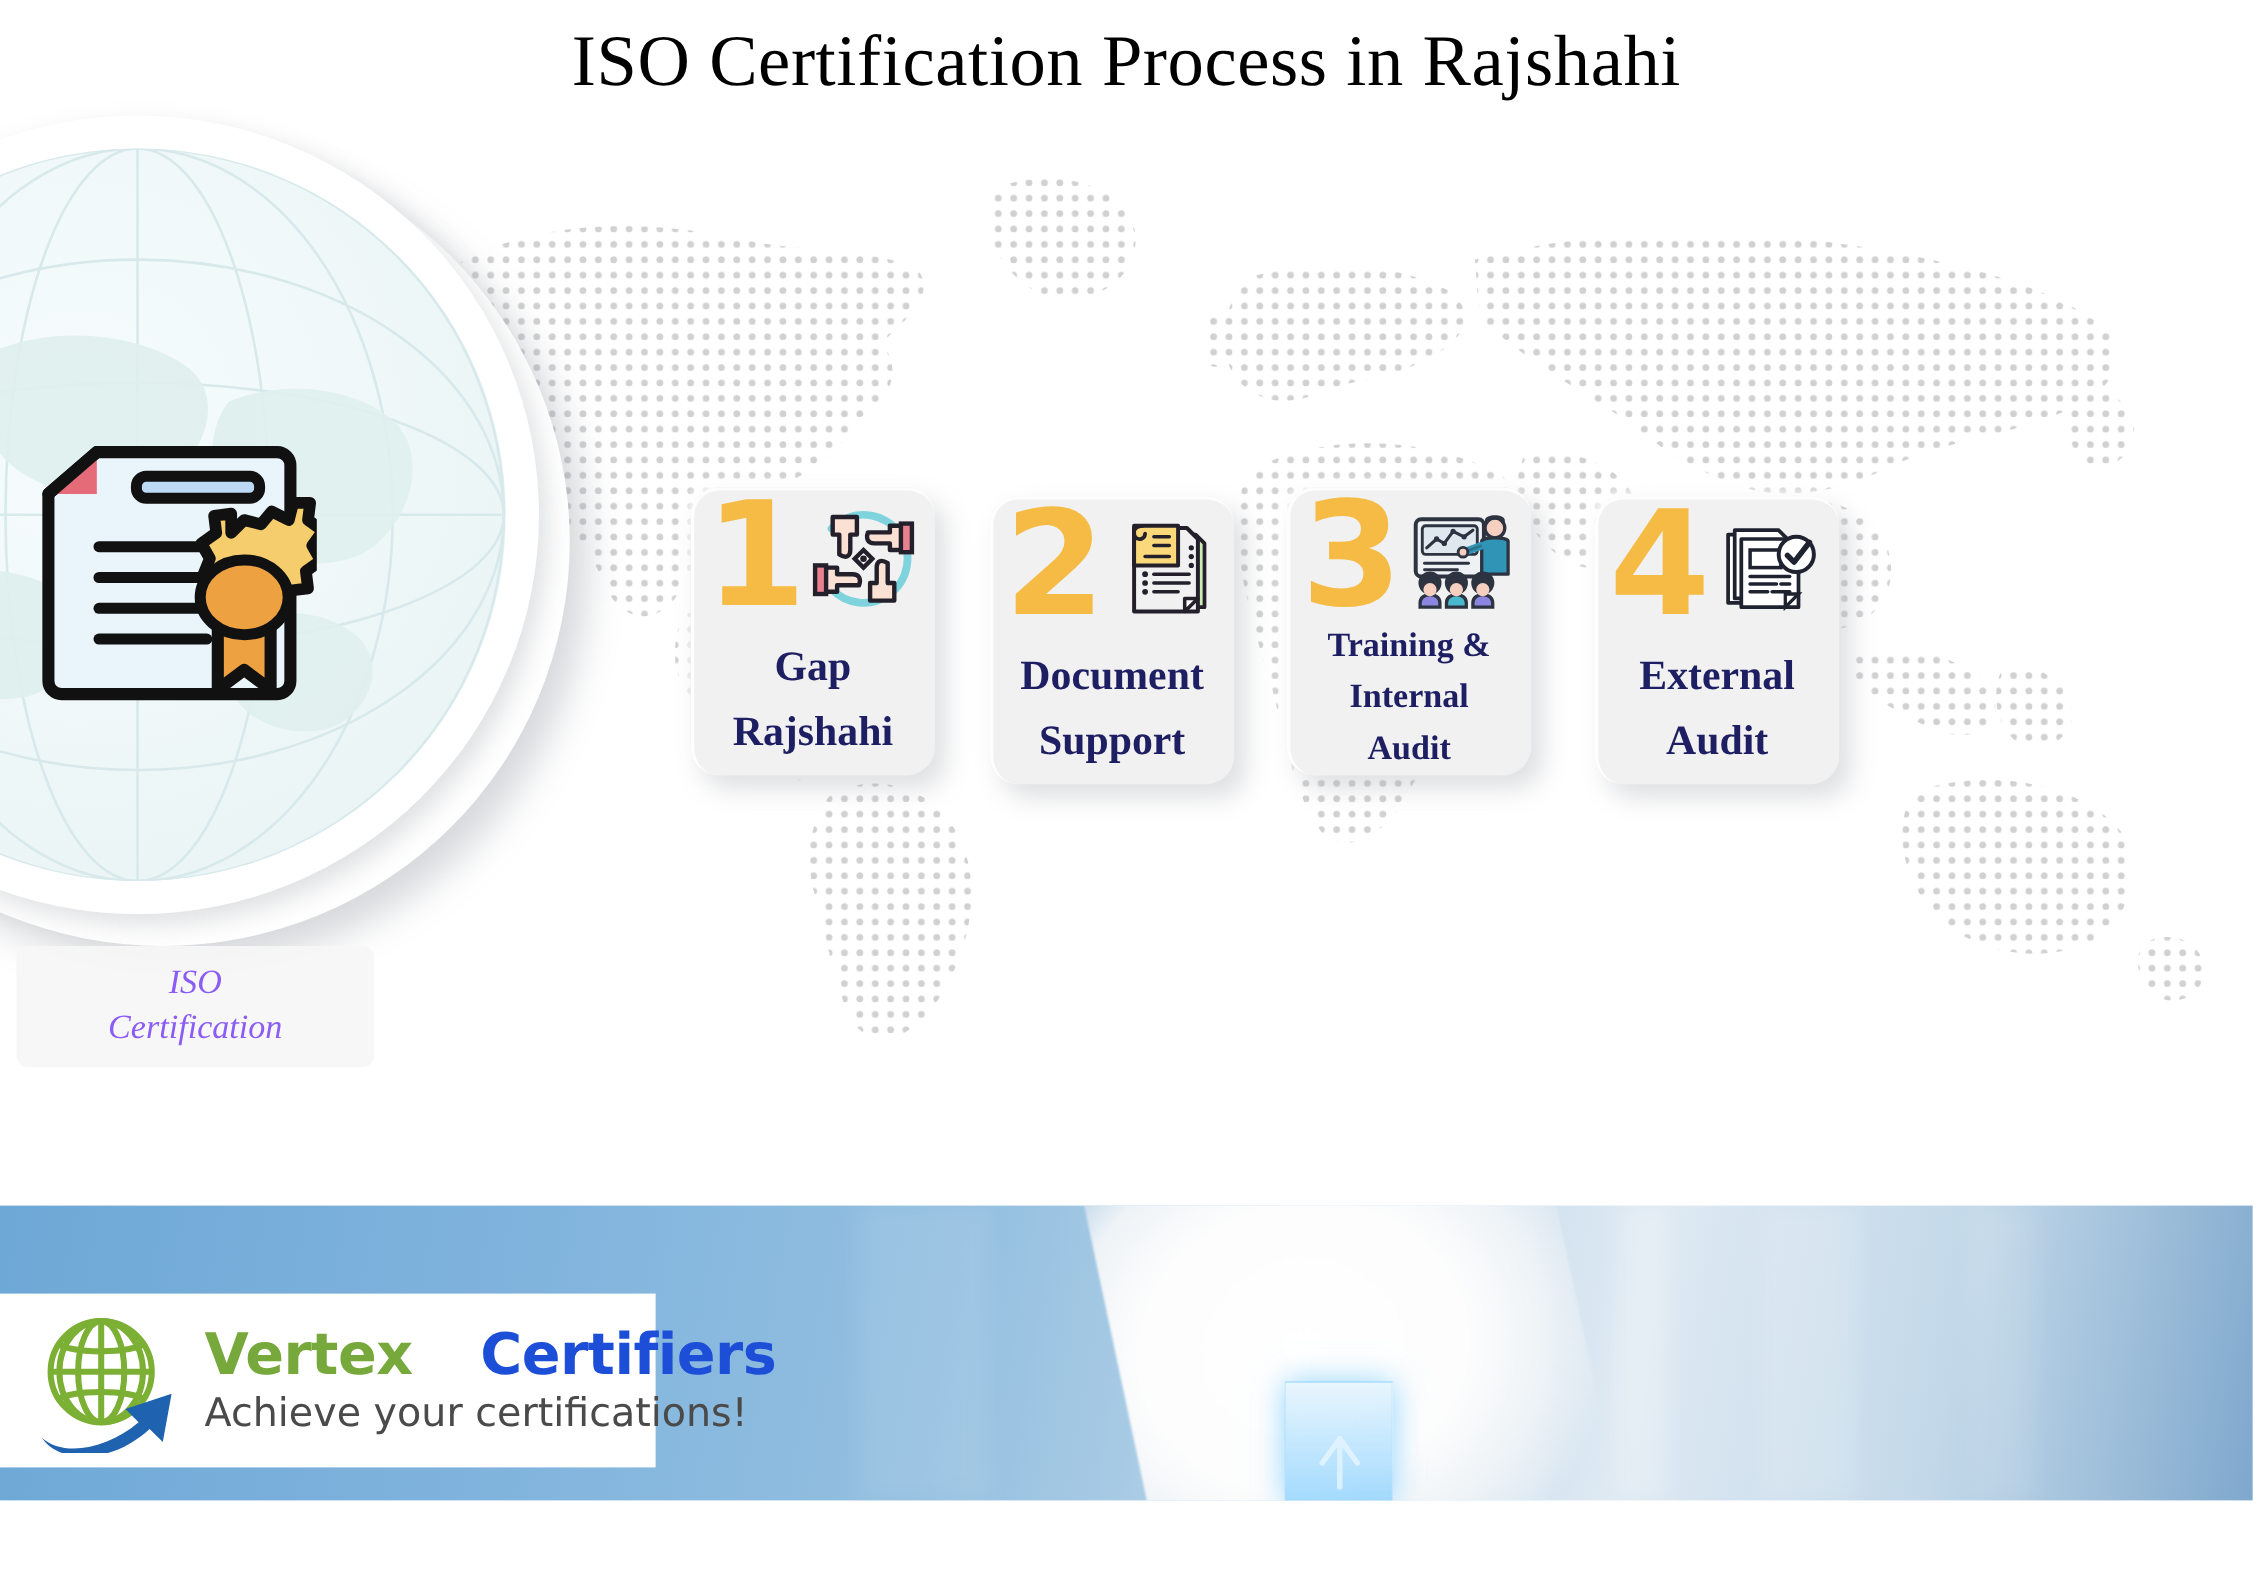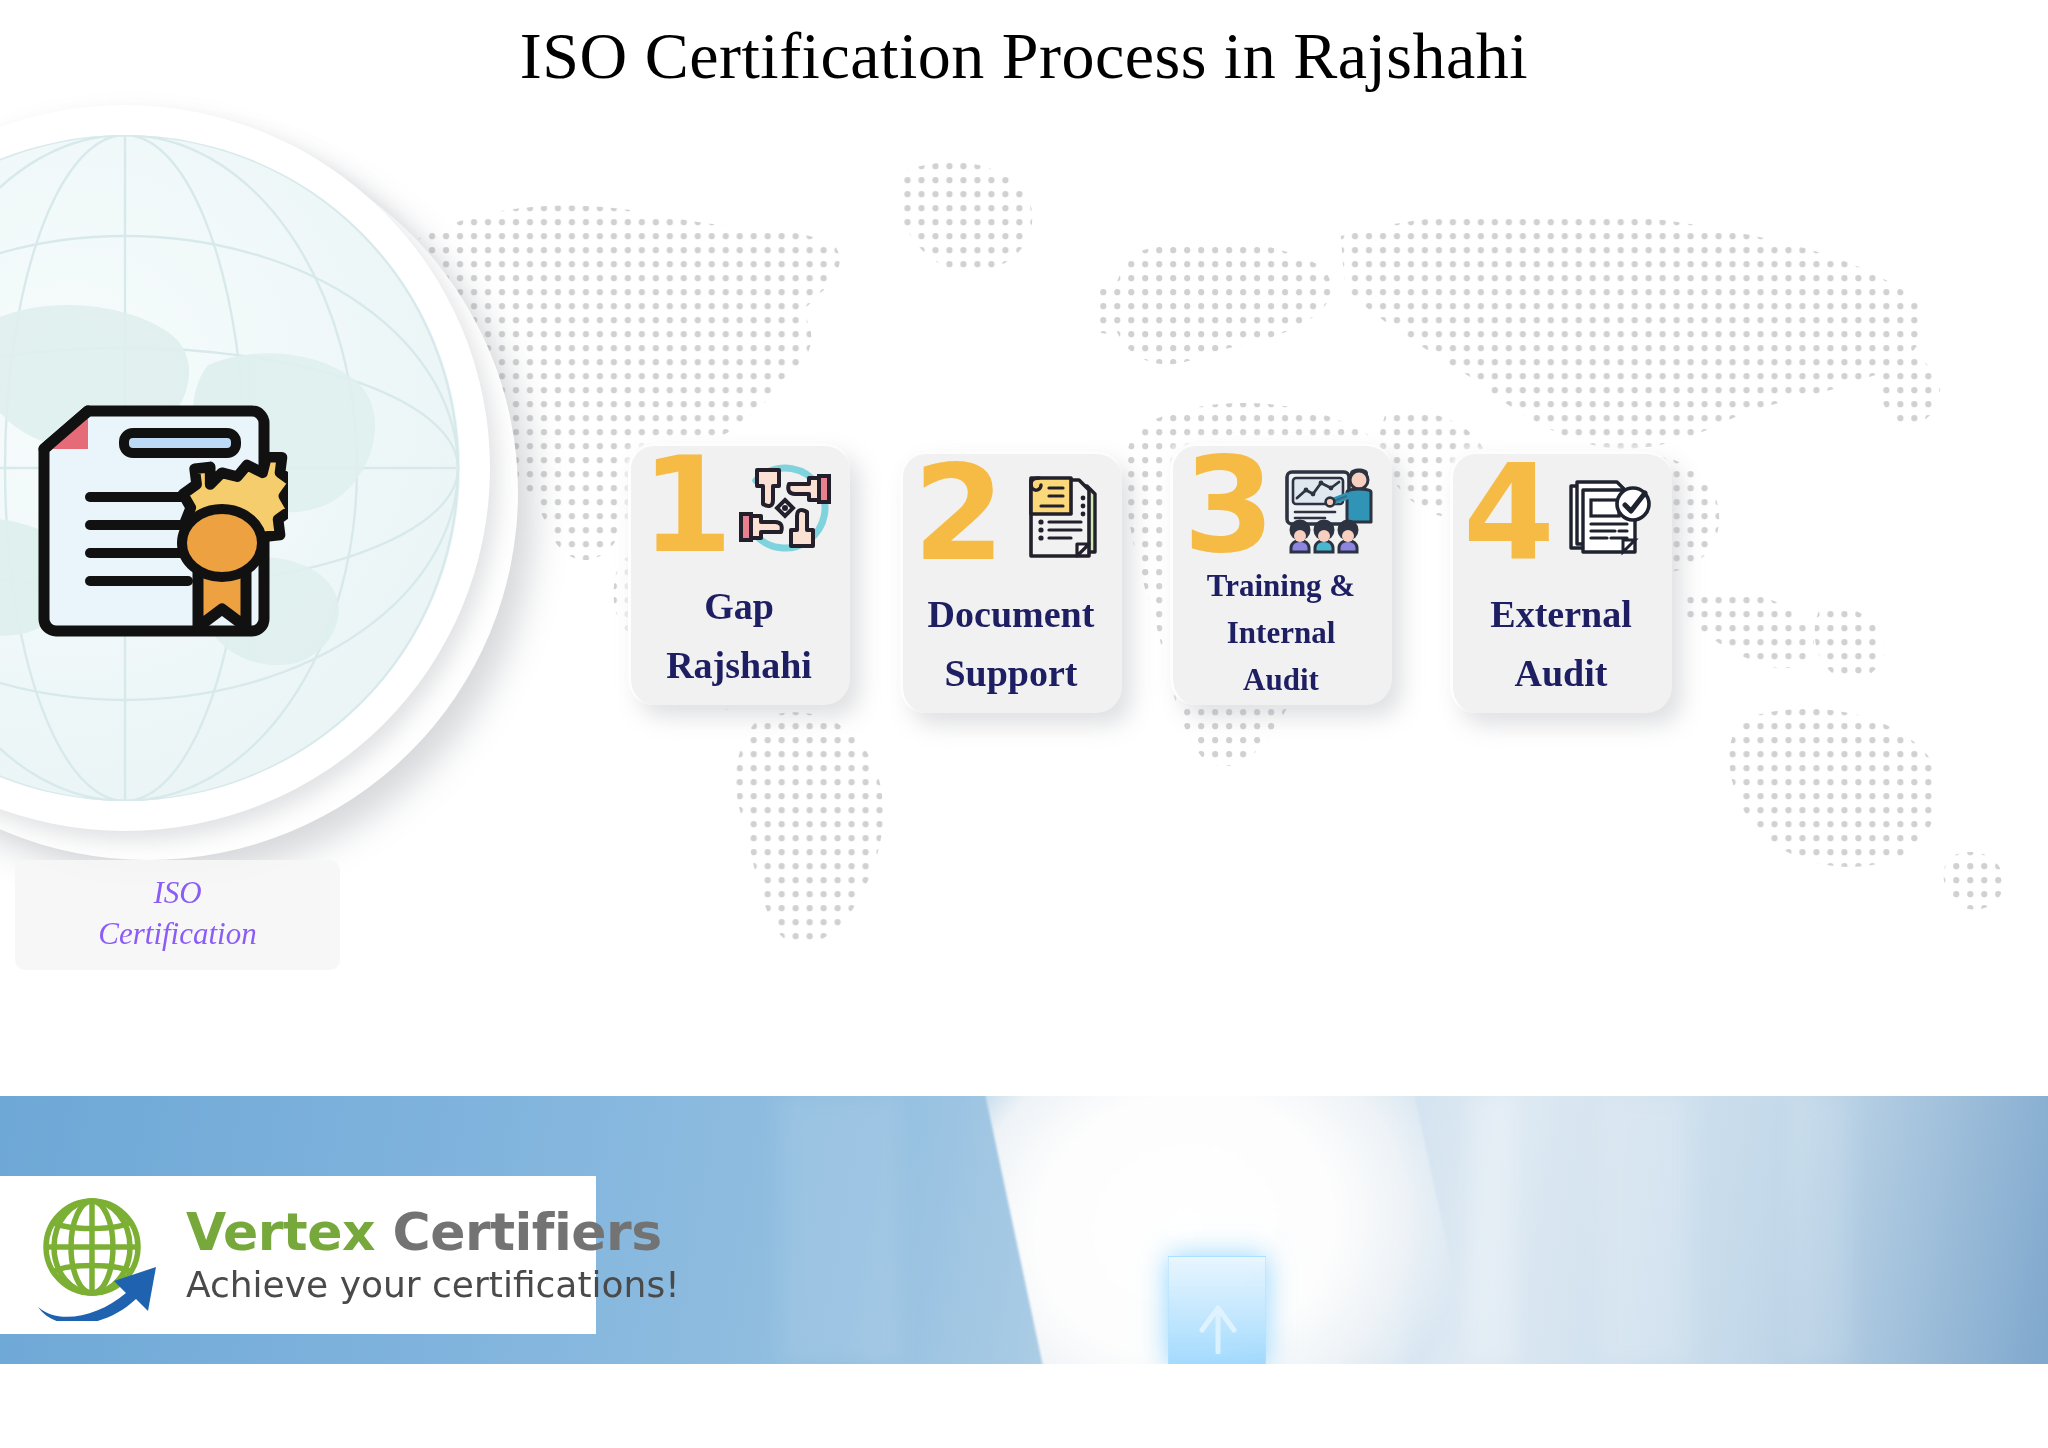--- a/index.html
+++ b/index.html
@@ -245,21 +245,21 @@
   .logo-text { margin-left: 10px; }
   .logo-name {
     font-family: "DejaVu Sans", "Liberation Sans", sans-serif;
     font-size: 52px;
     font-weight: 700;
     line-height: 1.0;
     letter-spacing: -0.5px;
     white-space: nowrap;
   }
   .logo-name .vertex { color: #77a83b; }
-  .logo-name .certifiers { color: #737373; }
+  .logo-name .certifiers { color: #1d4ed8; margin-left: 44px; }
   .logo-tag {
     margin-top: 6px;
     font-family: "DejaVu Sans", "Liberation Sans", sans-serif;
     font-size: 36px;
     font-weight: 400;
     color: #4a4a4a;
     white-space: nowrap;
   }
 </style>
 </head>

